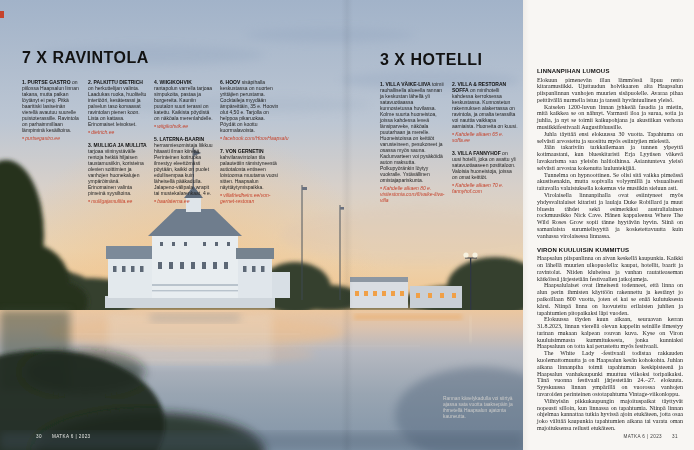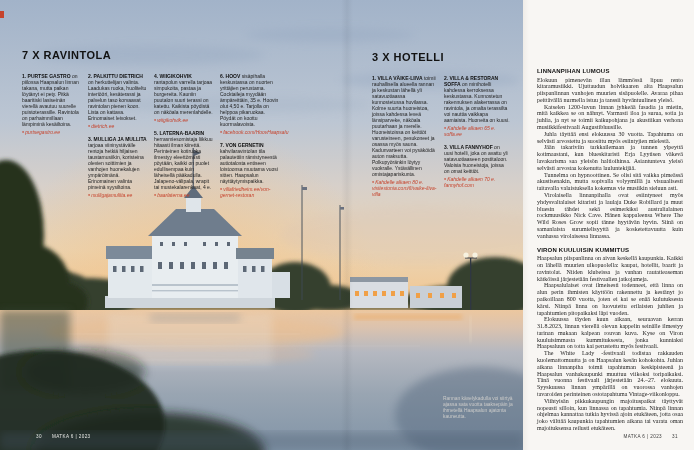--- a/index.html
+++ b/index.html
@@ -10,33 +10,33 @@
 
   .photo-svg { position:absolute; left:0; top:0; display:block; }
   .white-col { position:absolute; left:523px; top:0; width:171px; height:450px;
                background:linear-gradient(90deg,#efece8 0,#f8f6f3 6px,#f8f6f3 100%); }
   .gutter { position:absolute; left:341px; top:0; width:12px; height:450px;
             background:linear-gradient(90deg,rgba(0,0,0,0),rgba(20,25,35,.06),rgba(0,0,0,0)); }
   .edge-tab { position:absolute; left:0; top:11px; width:4px; height:7px; background:var(--accent); }
 
   
   .listing { position:absolute; color:#1c1c1c; }
-  .listing h2 { margin:0 0 12px; font-size:11px; font-weight:bold; letter-spacing:.5px; color:#121212; }
+  .listing h2 { margin:0 0 12px; font-size:16px; font-weight:bold; letter-spacing:.5px; color:#121212; }
   .cols { display:flex; gap:6px; align-items:flex-start; }
   .col { display:block; }
   .restaurants .col { width:60px; }
   .hotels .col { width:66px; }
   .entry { margin:0 0 7px; }
   .entry .body { margin:0; font-size:5px; line-height:6px; color:#232323; }
   .entry .body b { color:#101010; }
   .entry .link { margin:1.5px 0 0; font-size:5px; line-height:6px; font-style:italic; color:var(--accent); }
   .entry .link::before { content:"\25CF\00a0"; font-style:normal; font-size:3.6px; vertical-align:.3px; }
 
   .restaurants { left:22px; top:49px; width:264px; }
-  .hotels { left:372px; top:51px; width:140px; }
+  .hotels { left:380px; top:51px; width:140px; }
 
   
   .article { position:absolute; left:537px; top:68px; width:146px;
              font-family:"Liberation Serif",serif; color:#1e1e1e; }
   .article section { margin:0 0 7px; }
   .article h3 { margin:0 0 2.5px; font-family:"Liberation Sans",sans-serif; font-size:6px;
                 font-weight:bold; letter-spacing:.2px; color:#111; }
   .article p { margin:0; font-size:6px; line-height:6.8px; text-align:justify; }
   .article p + p { text-indent:7px; }
 

